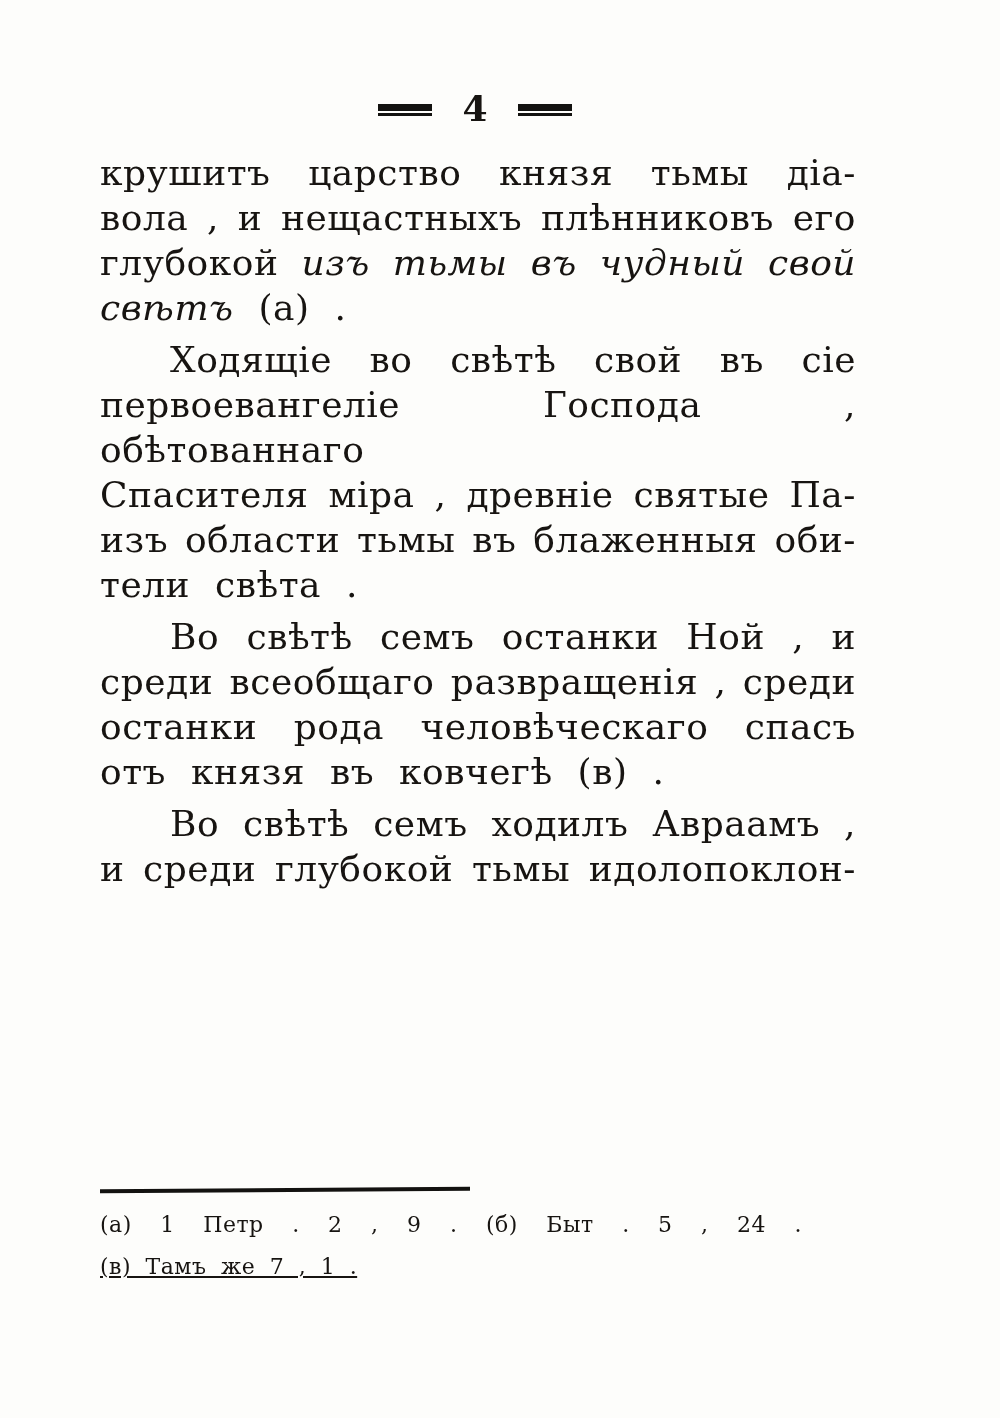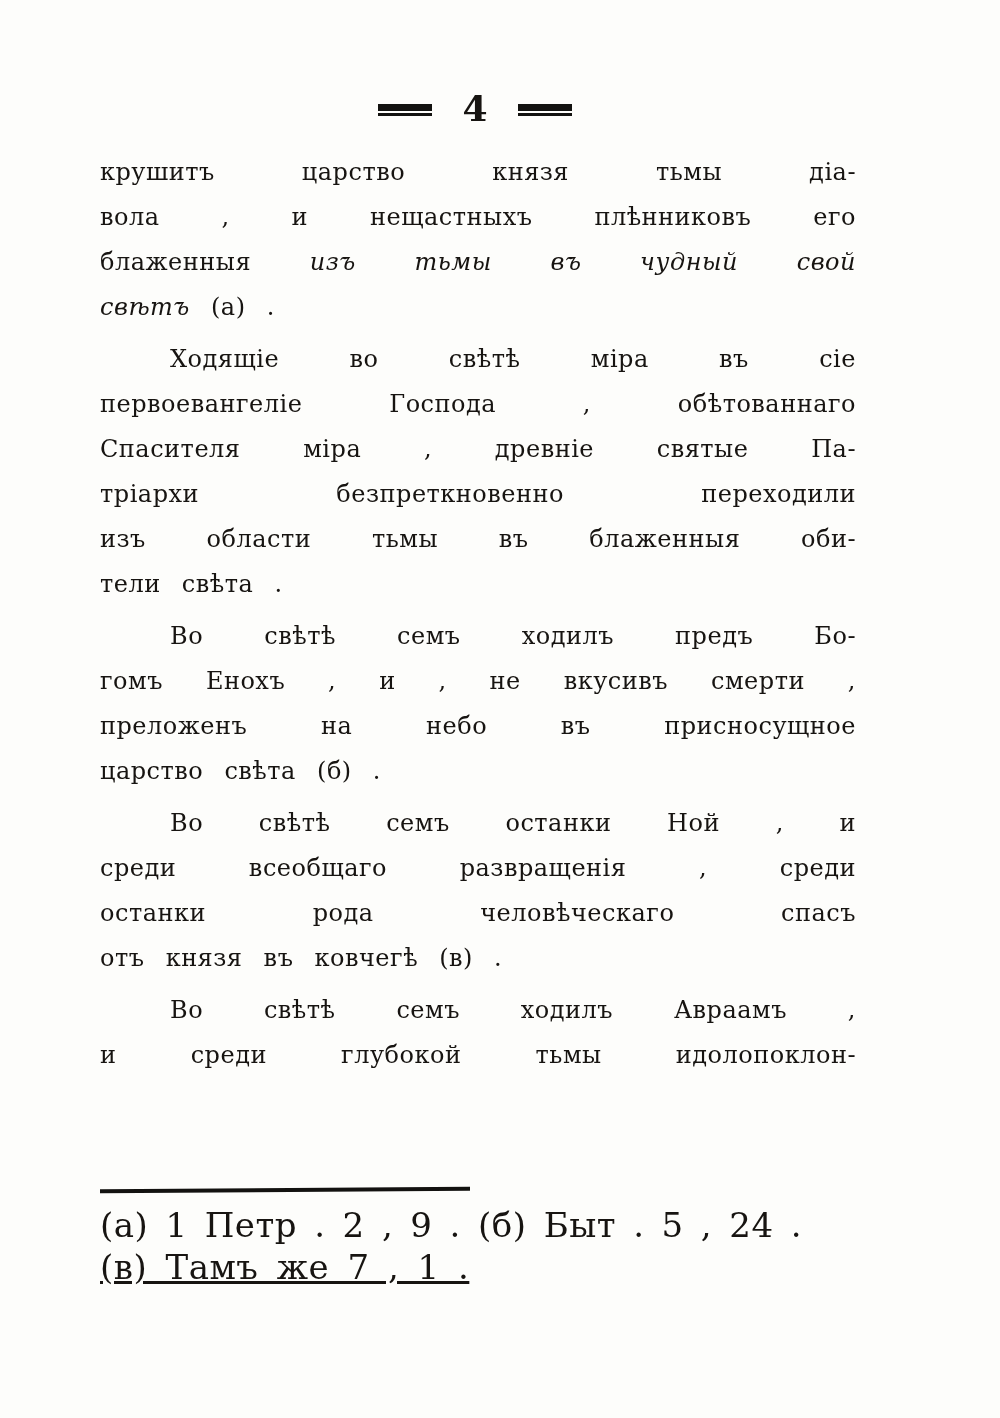--- a/index.html
+++ b/index.html
@@ -38,21 +38,21 @@
     margin: 0 30px;
     transform: translateY(-2px);
   }
 
   
   .text-block {
     position: absolute;
     top: 150px;
     left: 100px;
     width: 756px;
-    font-size: 24px;
+    font-size: 36px;
     line-height: 45px;
     letter-spacing: 0.5px;
   }
   .para { margin: 0 0 7px 0; }
   .line { white-space: normal; }
   .line.just {
     text-align: justify;
     text-align-last: justify;
   }
   .line.short {
@@ -70,21 +70,21 @@
     width: 370px;
     height: 4px;
     background: #131210;
     transform: rotate(-0.35deg);
   }
   .footnotes {
     position: absolute;
     top: 1204px;
     left: 100px;
     width: 702px;
-    font-size: 34px;
+    font-size: 22px;
     line-height: 42px;
     letter-spacing: 0.5px;
   }
   .fn-line.just { text-align: justify; text-align-last: justify; }
   .fn-line.short { text-align: left; word-spacing: 7px; text-decoration: underline; }
 </style>
 </head>
 <body>
 
 <div class="page">
@@ -92,36 +92,29 @@
   <div class="header">
     <span class="head-bar"></span>
     <span class="pagenum">4</span>
     <span class="head-bar"></span>
   </div>
 
   <div class="text-block">
       <div class="para">
         <div class="line just"><span>крушитъ царство князя тьмы діа-</span></div>
         <div class="line just"><span>вола , и нещастныхъ плѣнниковъ его</span></div>
-        <div class="line just"><span>блаженныя </span><span class="it">изъ тьмы въ чудный свой</span></div>
+        <div class="line just"><span>глубокой </span><span class="it">изъ тьмы въ чудный свой</span></div>
         <div class="line short"><span class="it">свѣтъ</span><span> (а) .</span></div>
       </div>
       <div class="para">
-        <div class="line just indent"><span>Ходящіе во свѣтѣ міра въ сіе</span></div>
+        <div class="line just indent"><span>Ходящіе во свѣтѣ свой въ сіе</span></div>
         <div class="line just"><span>первоевангеліе Господа , обѣтованнаго</span></div>
         <div class="line just"><span>Спасителя міра , древніе святые Па-</span></div>
-        <div class="line just"><span>тріархи безпреткновенно переходили</span></div>
         <div class="line just"><span>изъ области тьмы въ блаженныя оби-</span></div>
         <div class="line short"><span>тели свѣта .</span></div>
-      </div>
-      <div class="para">
-        <div class="line just indent"><span>Во свѣтѣ семъ ходилъ предъ Бо-</span></div>
-        <div class="line just"><span>гомъ Енохъ , и , не вкусивъ смерти ,</span></div>
-        <div class="line just"><span>преложенъ на небо въ присносущное</span></div>
-        <div class="line short"><span>царство свѣта (б) .</span></div>
       </div>
       <div class="para">
         <div class="line just indent"><span>Во свѣтѣ семъ останки Ной , и</span></div>
         <div class="line just"><span>среди всеобщаго развращенія , среди</span></div>
         <div class="line just"><span>останки рода человѣческаго спасъ</span></div>
         <div class="line short"><span>отъ князя въ ковчегѣ (в) .</span></div>
       </div>
       <div class="para">
         <div class="line just indent"><span>Во свѣтѣ семъ ходилъ Авраамъ ,</span></div>
         <div class="line just"><span>и среди глубокой тьмы идолопоклон-</span></div>

